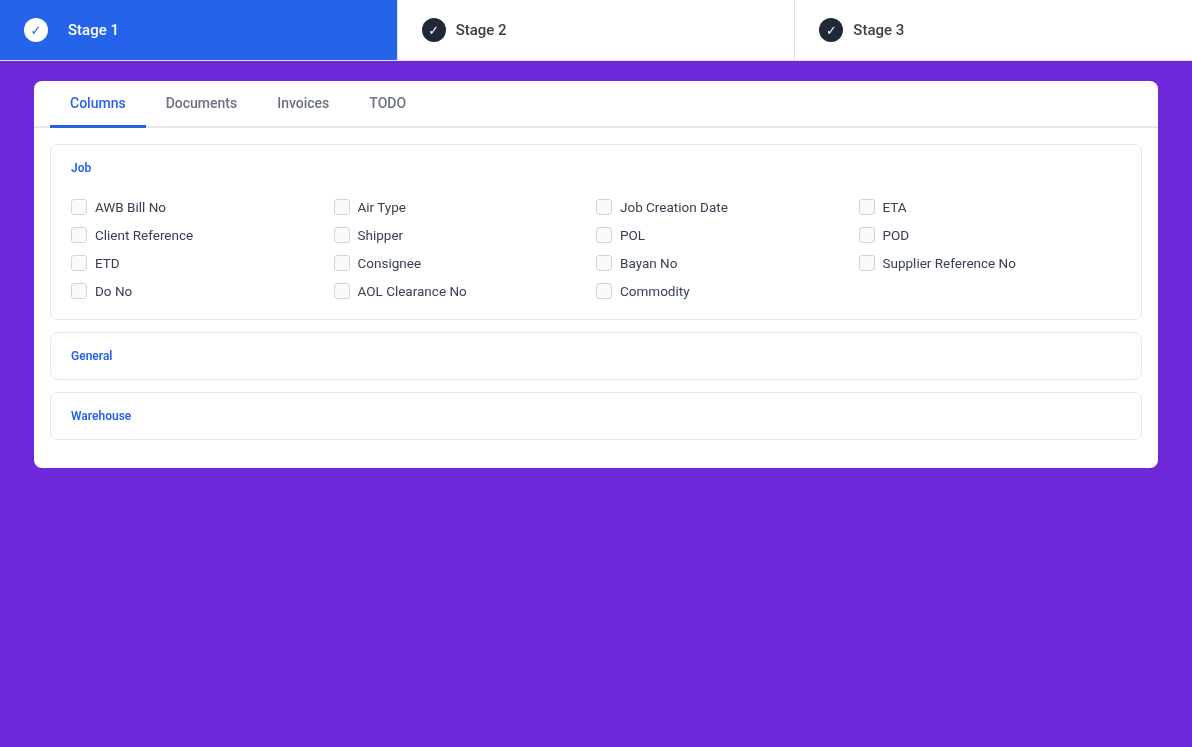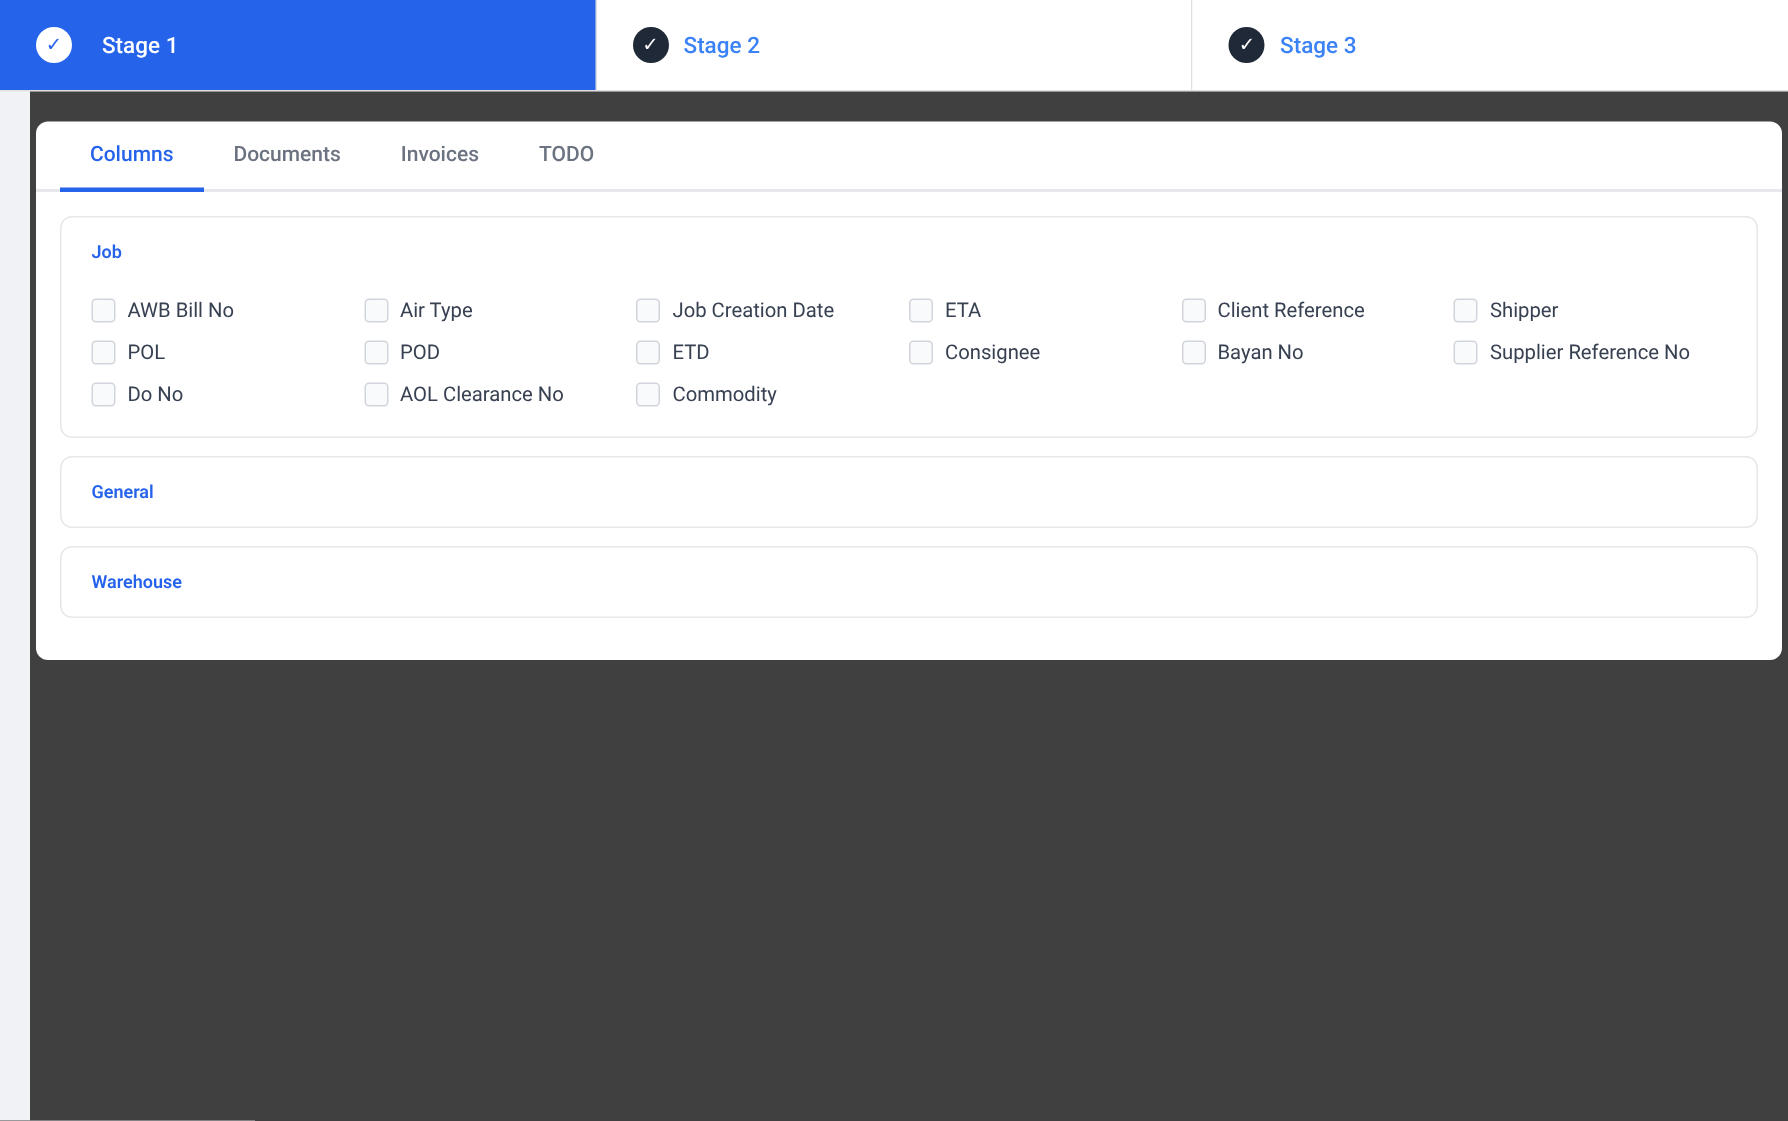--- a/index.html
+++ b/index.html
@@ -51,28 +51,27 @@
     }
     .stage-item.completed .stage-check-circle {
       background: #1f2937;
       color: #fff;
     }
     .stage-label {
       font-size: 15px;
       font-weight: 500;
     }
     .stage-item.active .stage-label { color: #fff; margin-left: 10px; }
-    .stage-item.completed .stage-label { color: #3b82f6; }
+    .stage-item.completed .stage-label { color: #404040; }
 
     
     .main-content {
-      padding: 20px 4px;
-      background: #404040;
+      padding: 20px 34px;
+      background: #6d28d9;
       min-height: calc(747px - 61px);
-      margin-left: 20px;
     }
 
     
     .tabs-bar {
       display: flex;
       gap: 0;
       background: #fff;
       border-radius: 8px 8px 0 0;
       border-bottom: 2px solid #e5e7eb;
       margin-bottom: 0;
@@ -113,21 +112,21 @@
       color: #2563EB;
     }
 
     .section-body {
       padding: 8px 20px 20px;
     }
 
     
     .checkbox-grid {
       display: grid;
-      grid-template-columns: repeat(6, 1fr);
+      grid-template-columns: repeat(4, 1fr);
       gap: 12px 0;
     }
 
     .checkbox-item {
       display: flex;
       align-items: center;
       gap: 8px;
       cursor: pointer;
     }
 

